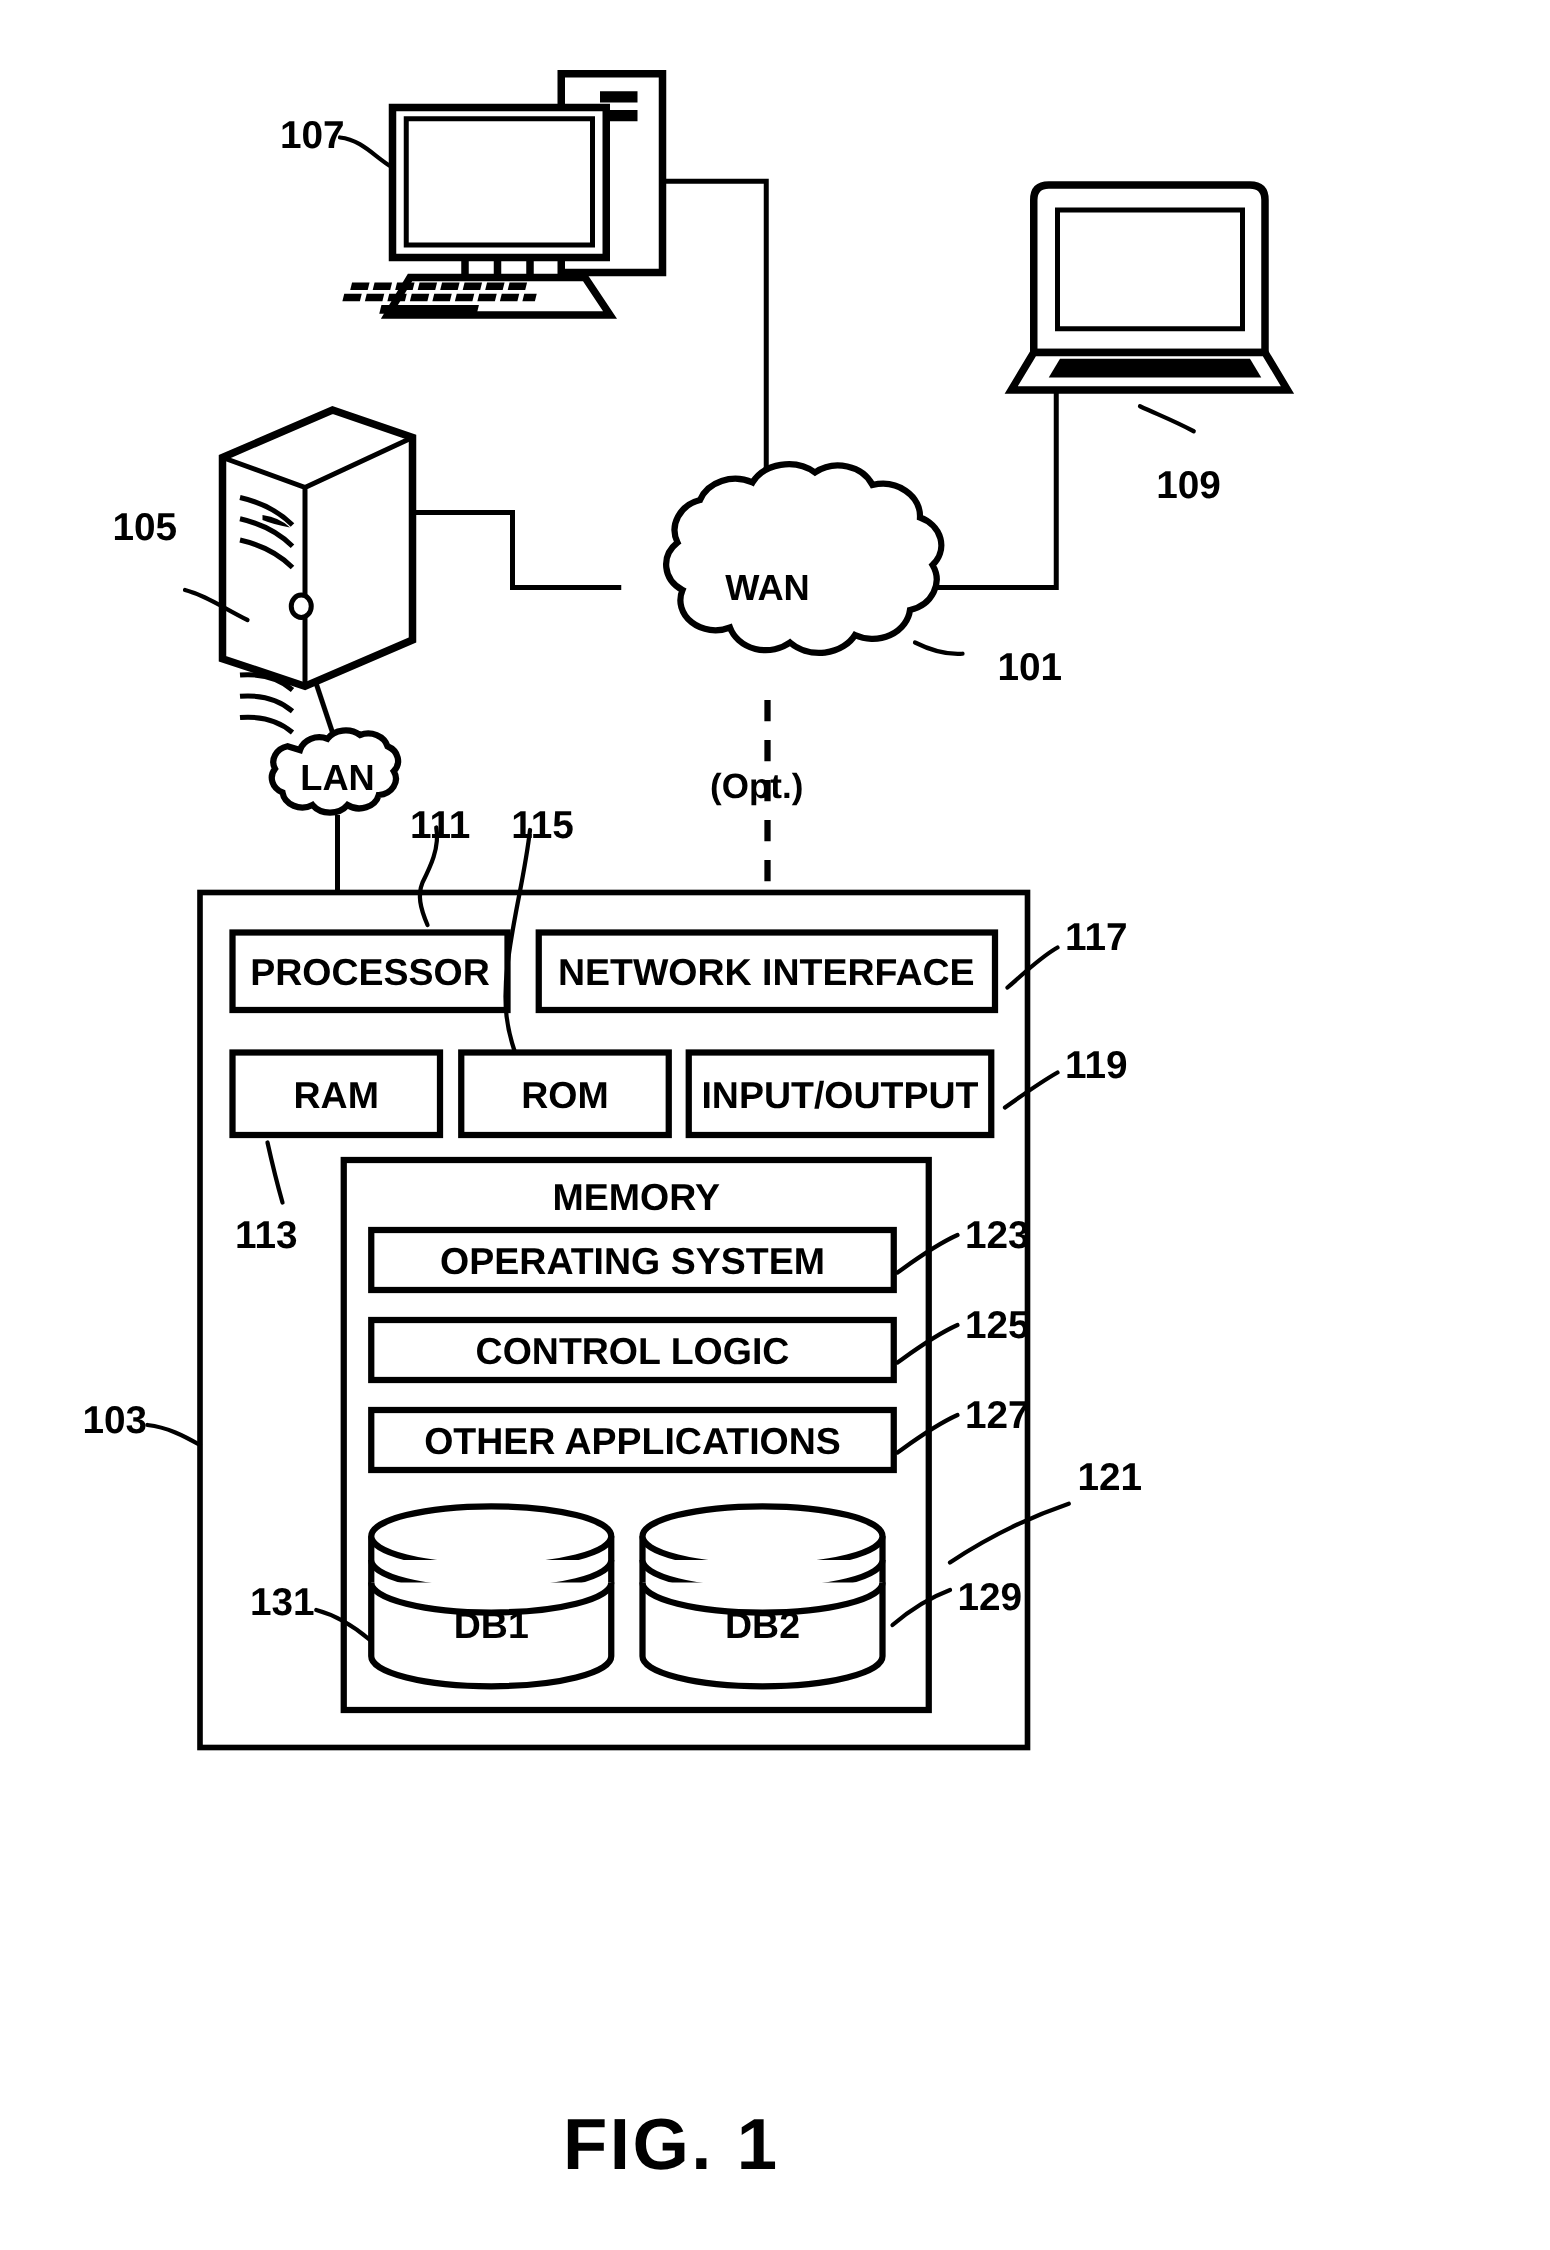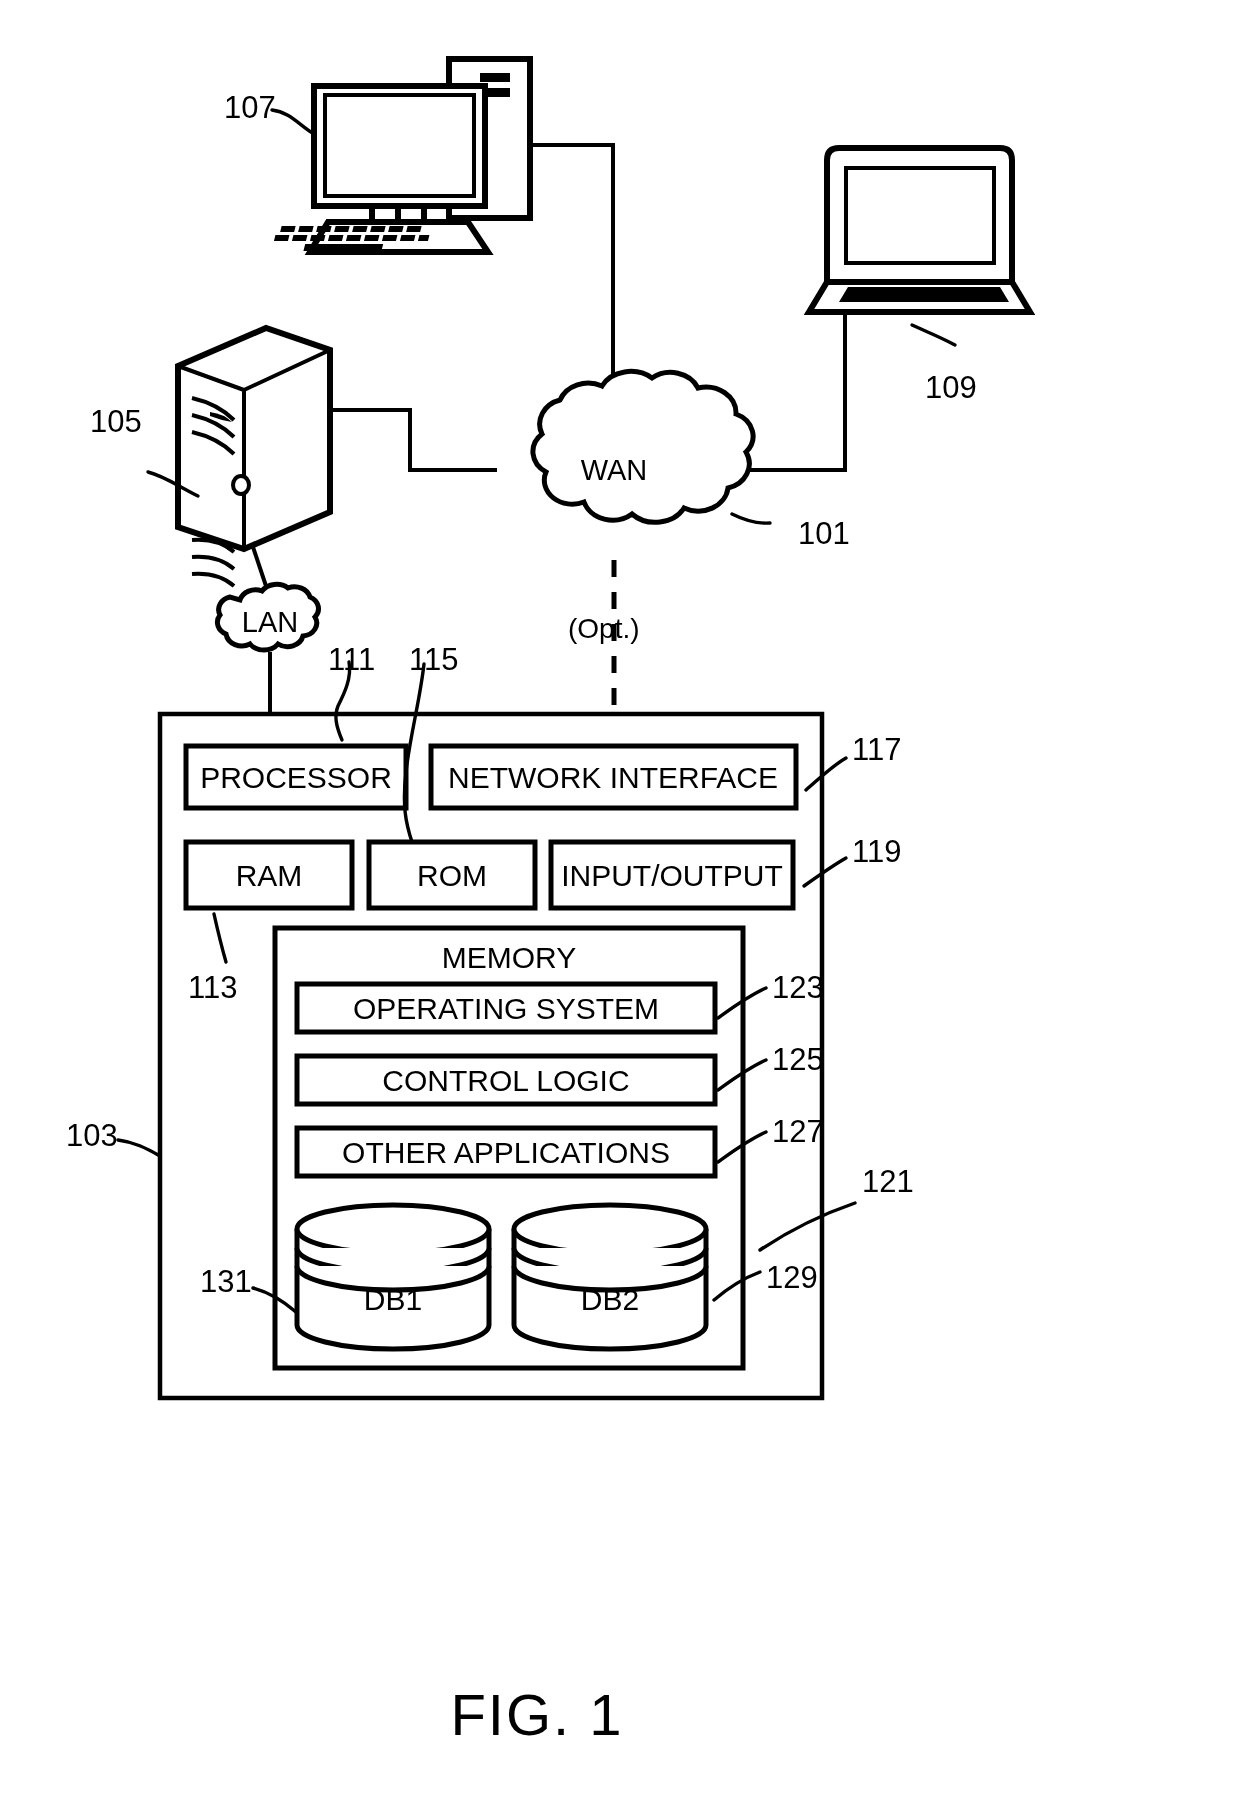--- a/index.html
+++ b/index.html
@@ -1,18 +1,18 @@
 <!DOCTYPE html>
 <html><head>
 <meta charset="utf-8">
 <title>FIG. 1 — Computing Device Network Diagram</title>
 <style>
   html,body{margin:0;padding:0;background:#ffffff;}
   body{width:1240px;height:1800px;font-family:"Liberation Sans",sans-serif;color:#000;}
-  #stage{position:relative;width:1240px;height:1800px;overflow:hidden;background:#fff;}
+  #stage{position:relative;width:1240px;height:1800px;overflow:hidden;background:#fff;font-weight:bold;}
   #art{position:absolute;left:0;top:0;width:1240px;height:1800px;}
   .refnum{font-family:"Liberation Sans",sans-serif;font-size:31px;fill:#000;}
   .boxlabel{font-family:"Liberation Sans",sans-serif;font-size:30px;fill:#000;}
   .cloudlabel{font-family:"Liberation Sans",sans-serif;font-size:29px;fill:#000;}
   .figcaption{font-family:"Liberation Sans",sans-serif;font-size:58px;fill:#000;letter-spacing:2px;}
   .optlabel{font-family:"Liberation Sans",sans-serif;font-size:28px;fill:#000;}
   .thickbox{stroke:#000;stroke-width:5;fill:#fff;}
   .outerbox{stroke:#000;stroke-width:4.5;fill:#fff;}
   .lead{stroke:#000;stroke-width:3.4;fill:none;stroke-linecap:round;}
   .wire{stroke:#000;stroke-width:4;fill:none;}

